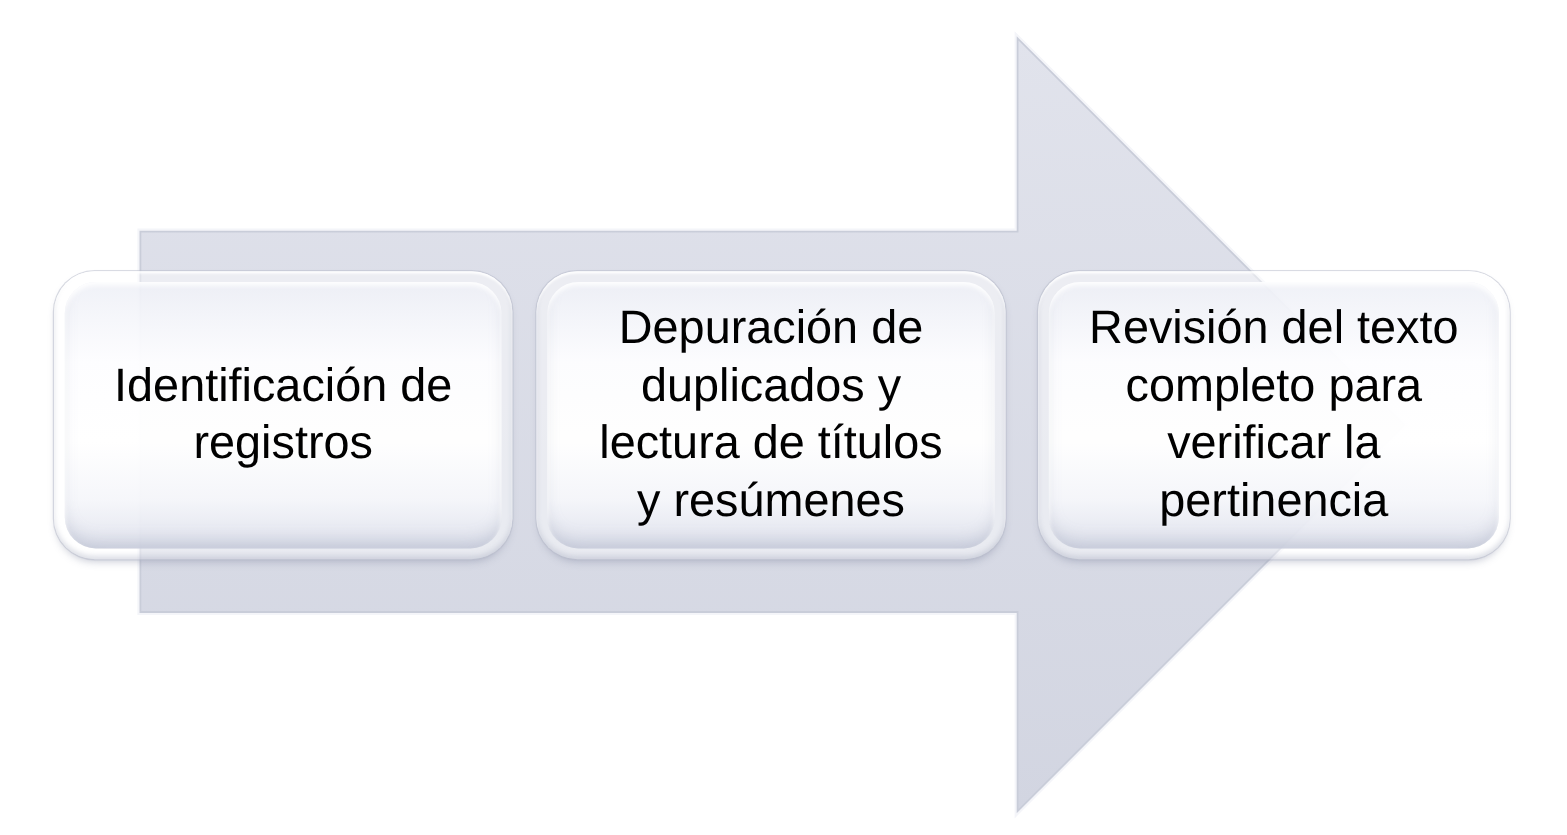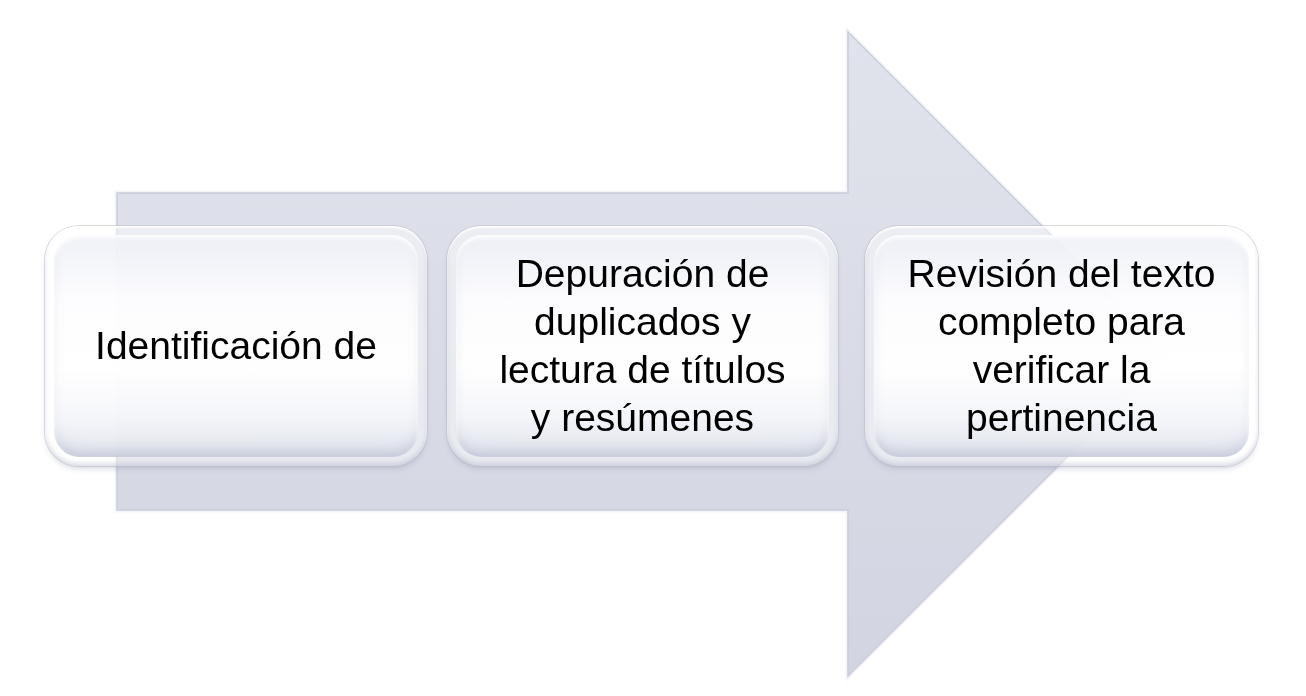--- a/index.html
+++ b/index.html
@@ -77,20 +77,21 @@
     </defs>
 
     <polygon points="117,193 848,193 848,32 1170,354 848,676 848,510 117,510" fill="none" stroke-width="5" stroke-linejoin="miter" stroke="#f4f5f9"></polygon>
 
     <polygon points="117,193 848,193 848,32 1170,354 848,676 848,510 117,510" fill="url(#arrowGrad)" stroke-width="1.5" stroke-linejoin="miter" stroke="#c9cdd9"></polygon>
   </svg>
 
   <div class="box box-1">
     <div class="box-inner">
       <div class="line">Identificación de</div>
+      <div class="line">registros</div>
     </div>
   </div>
 
   <div class="box box-2">
     <div class="box-inner">
       <div class="line">Depuración de</div>
       <div class="line">duplicados y</div>
       <div class="line">lectura de títulos</div>
       <div class="line">y resúmenes</div>
     </div>

